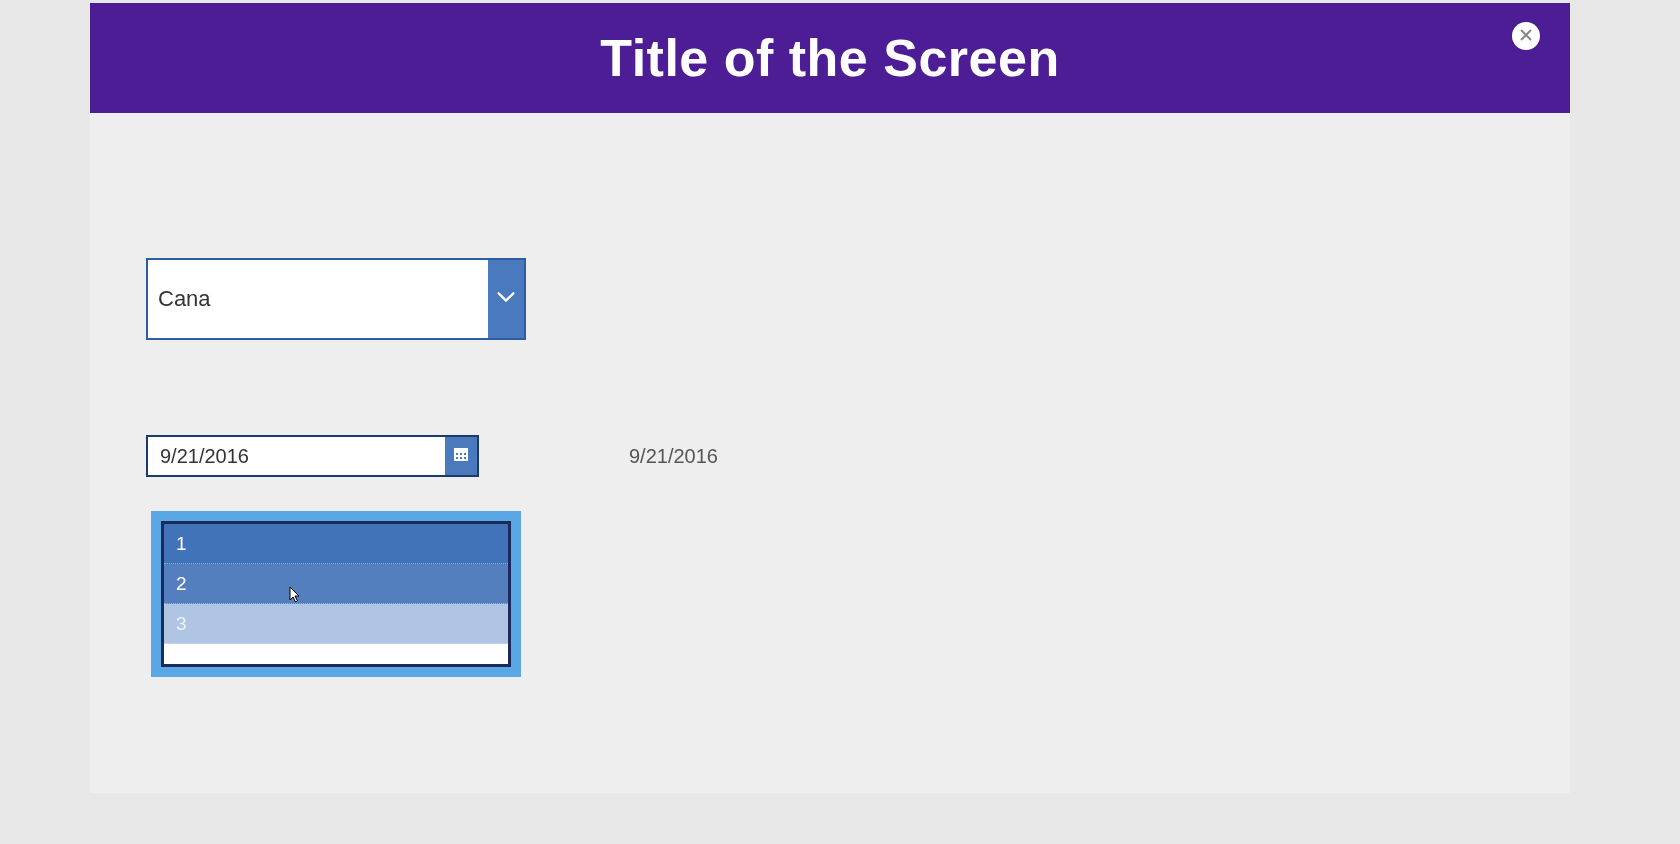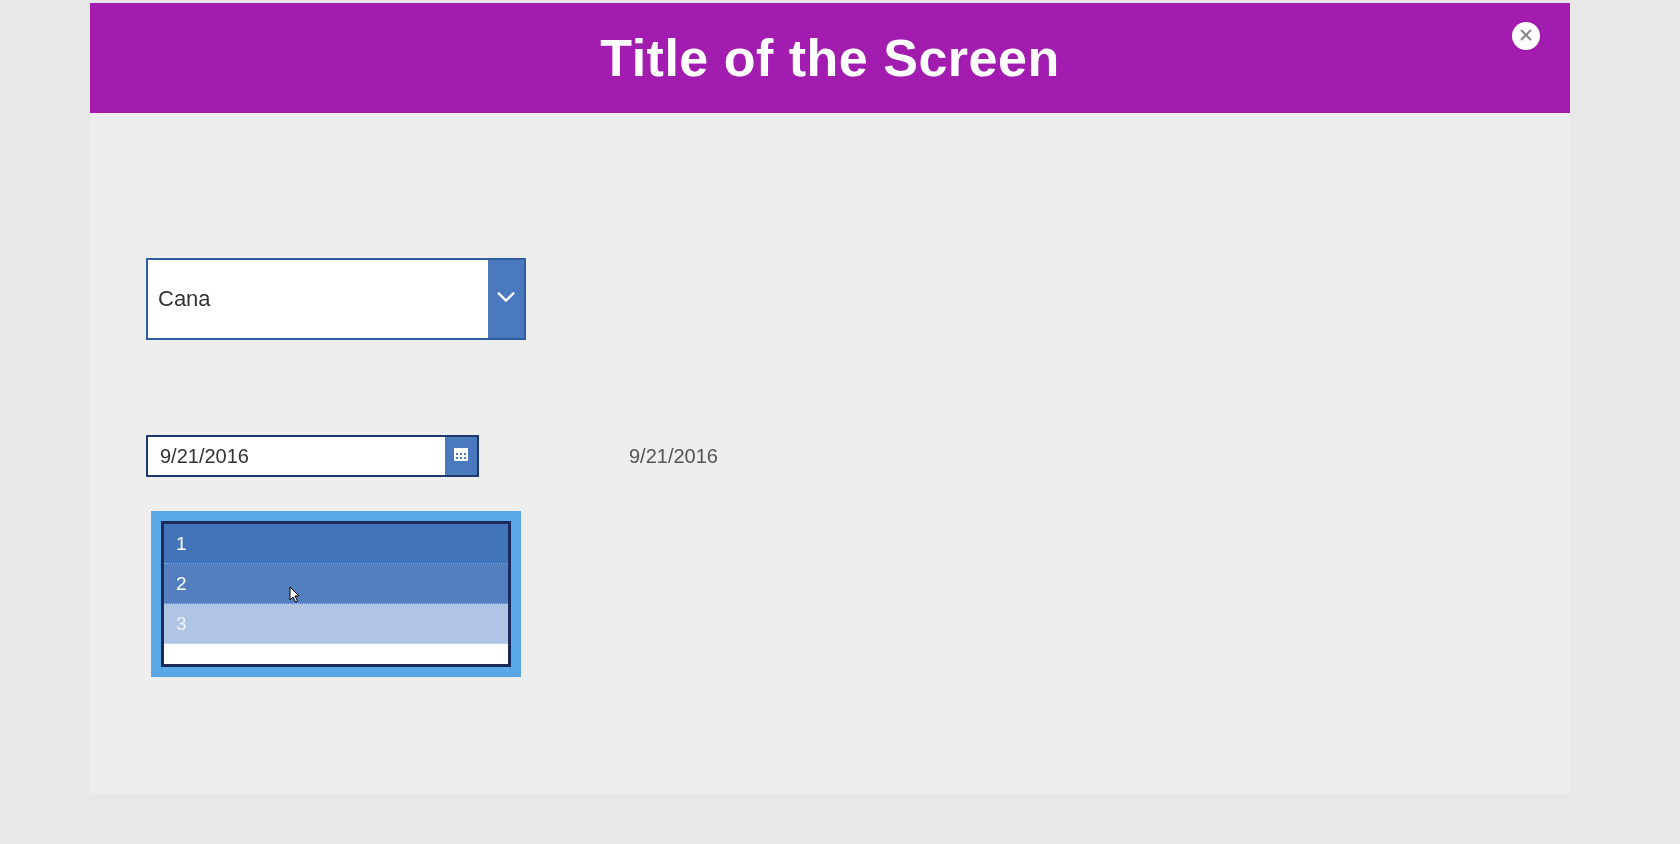--- a/index.html
+++ b/index.html
@@ -13,21 +13,21 @@
       width: 1680px;
       height: 844px;
       position: relative;
     }
     .page-wrapper {
       padding-top: 3px;
       padding-left: 90px;
       padding-right: 110px;
     }
     .header-bar {
-      background-color: #a21caf;
+      background-color: #4c1d95;
       height: 110px;
       display: flex;
       align-items: center;
       justify-content: center;
     }
     .page-title {
       color: #ffffff;
       font-size: 52px;
       font-weight: 700;
       letter-spacing: 0.5px;

